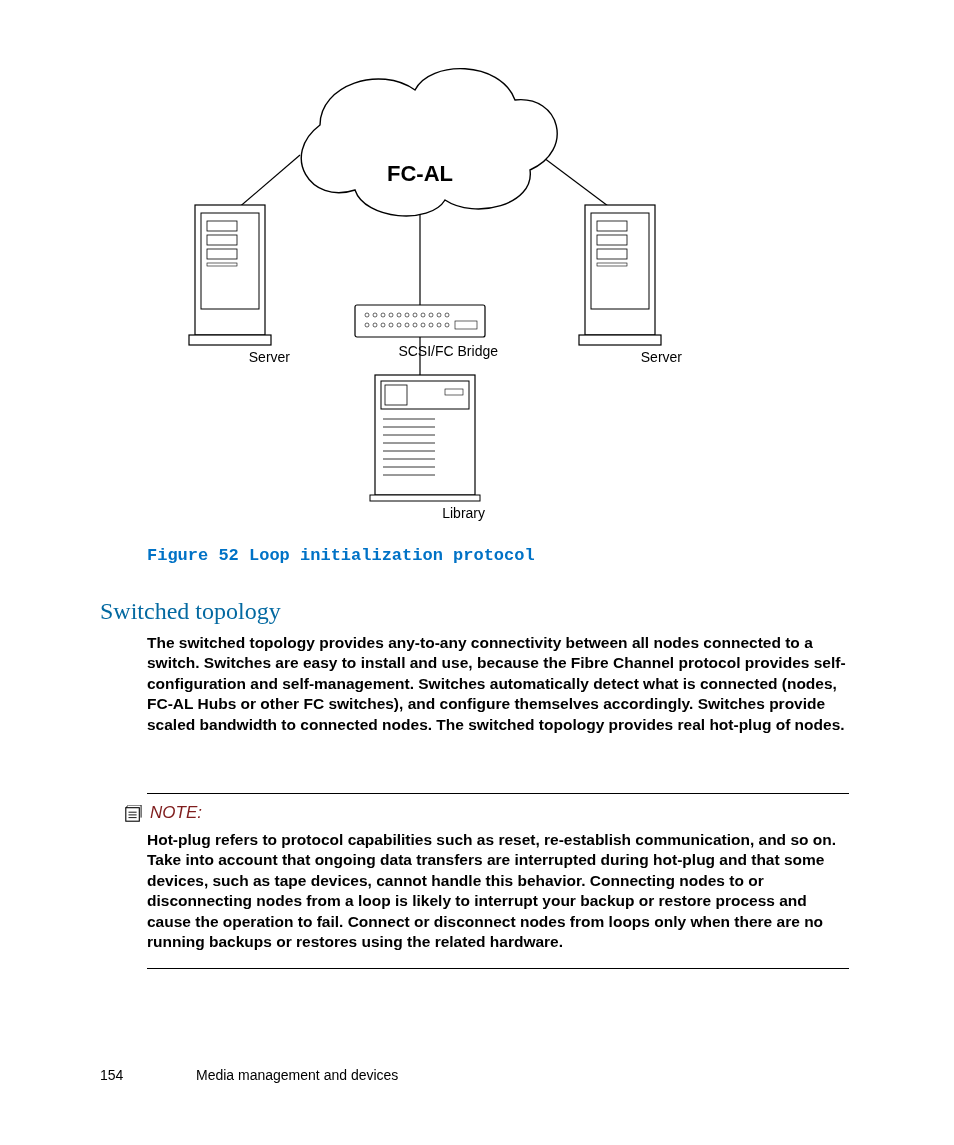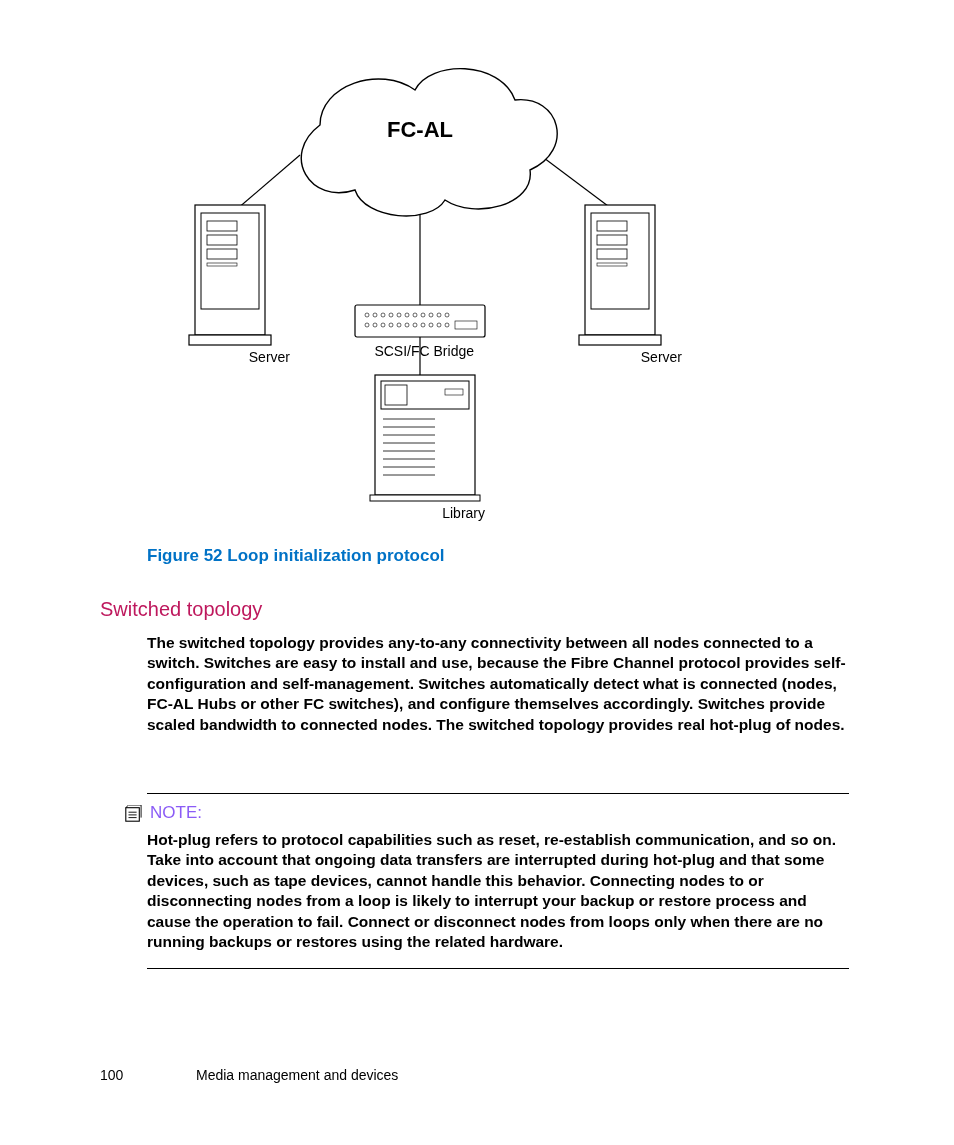--- a/index.html
+++ b/index.html
@@ -31,36 +31,39 @@
     font-size: 14px;
     text-align: right;
     width: 120px;
   }
   .cloud-label {
     position: absolute;
     font-weight: 700;
     font-size: 22px;
     text-align: center;
     width: 120px;
+    margin-top: 44px;
   }
   .caption {
     position: absolute;
     left: 147px;
     top: 546px;
     color: #0072c6;
     font-weight: 700;
     font-size: 17px;
+    font-family: Liberation Mono, monospace;
   }
   .section-heading {
     position: absolute;
     left: 100px;
     top: 598px;
-    color: #be185d;
+    color: #0369a1;
     font-weight: 400;
-    font-size: 20px;
+    font-size: 24px;
+    font-family: Liberation Serif, serif;
   }
   .body-para {
     position: absolute;
     left: 147px;
     right: 105px;
     font-size: 15.5px;
     line-height: 1.32;
     font-weight: bold;
   }
   .note-rule-top {
@@ -70,22 +73,23 @@
     border-top: 1px solid #000;
     height: 0;
   }
   .note-icon {
     position: absolute;
     width: 18px;
     height: 18px;
   }
   .note-label {
     position: absolute;
-    color: #8b5cf6;
+    color: #7f1d1d;
     font-size: 17px;
+    font-style: italic;
   }
   .footer-num {
     position: absolute;
     left: 100px;
     bottom: 62px;
     font-size: 14px;
   }
   .footer-title {
     position: absolute;
     left: 196px;
@@ -180,21 +184,21 @@
         <line x1="8" y1="92" x2="60" y2="92" stroke="#000" stroke-width="0.8"></line>
         <line x1="8" y1="100" x2="60" y2="100" stroke="#000" stroke-width="0.8"></line>
         <rect x="-5" y="120" width="110" height="6" fill="#fff" stroke="#000" stroke-width="1"></rect>
       </g>
     </svg>
 
     <div class="cloud-label" style="left:190px; top:62px;">FC-AL</div>
 
     <div class="dlabel" style="left:0px;   top:294px;">Server</div>
     <div class="dlabel" style="left:392px; top:294px;">Server</div>
-    <div class="dlabel" style="left:174px; top:288px; width:130px;">SCSI/FC Bridge</div>
+    <div class="dlabel" style="left:198px; top:288px; width:130px;">SCSI/FC Bridge</div>
     <div class="dlabel" style="left:195px; top:450px;">Library</div>
   </div>
 
   <div class="caption">Figure 52 Loop initialization protocol</div>
 
   <div class="section-heading">Switched topology</div>
 
   <div class="body-para" style="top:633px;">The switched topology provides any-to-any connectivity between all nodes connected to a switch. Switches are easy to install and use, because the Fibre Channel protocol provides self-configuration and self-management. Switches automatically detect what is connected (nodes, FC-AL Hubs or other FC switches), and configure themselves accordingly. Switches provide scaled bandwidth to connected nodes. The switched topology provides real hot-plug of nodes.</div>
 
   <div class="note-rule-top" style="top:793px;"></div>
@@ -206,15 +210,15 @@
     <line x1="5" y1="11" x2="14" y2="11" stroke="#000" stroke-width="1"></line>
     <line x1="5" y1="14" x2="14" y2="14" stroke="#000" stroke-width="1"></line>
   </svg>
 
   <div class="note-label" style="left:150px; top:803px;">NOTE:</div>
 
   <div class="body-para" style="top:830px;">Hot-plug refers to protocol capabilities such as reset, re-establish communication, and so on. Take into account that ongoing data transfers are interrupted during hot-plug and that some devices, such as tape devices, cannot handle this behavior. Connecting nodes to or disconnecting nodes from a loop is likely to interrupt your backup or restore process and cause the operation to fail. Connect or disconnect nodes from loops only when there are no running backups or restores using the related hardware.</div>
 
   <div class="note-rule-top" style="top:968px;"></div>
 
-  <div class="footer-num">100</div>
+  <div class="footer-num">154</div>
   <div class="footer-title">Media management and devices</div>
 </div>
 
 </body></html>

